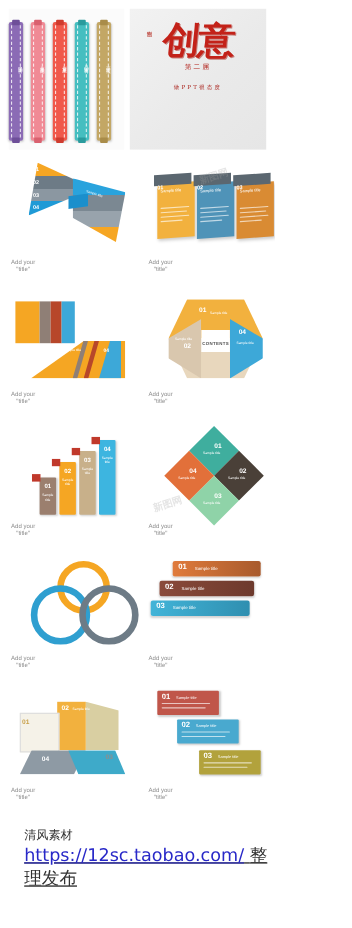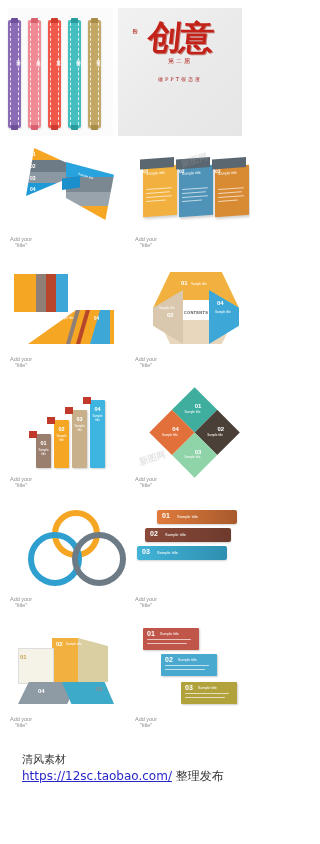--- a/index.html
+++ b/index.html
@@ -129,22 +129,22 @@
   .chev{position:absolute;left:8px;top:0px;width:108px;height:86px;}
 
   
   .wm{position:absolute;color:rgba(160,160,160,.28);font-size:9px;font-weight:bold;
       transform:rotate(-18deg);pointer-events:none;font-family:"DejaVu Sans",sans-serif;}
 
   
   .footer{position:absolute;left:0;bottom:0;width:250px;height:100px;background:#fff;}
   .footer .l1{position:absolute;left:22px;top:8px;font-size:11px;color:#333;
       font-family:"DejaVu Sans",sans-serif;}
-  .footer .l2{position:absolute;left:22px;top:24px;font-size:12px;
-      font-family:"DejaVu Sans",sans-serif;}
+  .footer .l2{position:absolute;left:22px;top:24px;font-size:16px;
+      font-family:"DejaVu Sans",sans-serif;text-decoration:underline;}
   .footer .url{color:#2828c8;text-decoration:underline;}
   .footer .l2 .cn{color:#333;text-decoration:none;}
 </style>
 </head>
 <body>
 
 <div class="page">
 
   <div class="title-slide">
 

